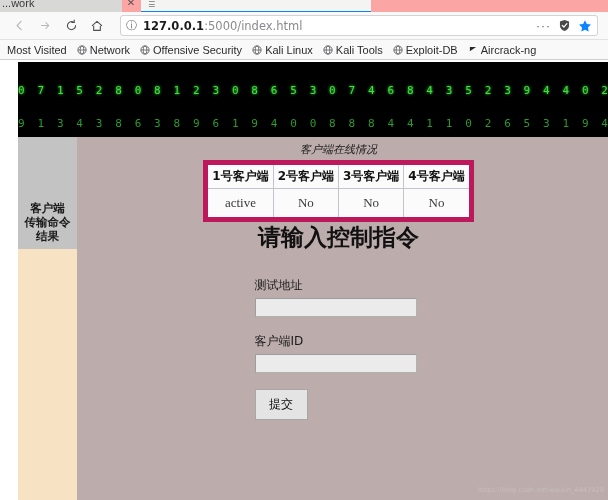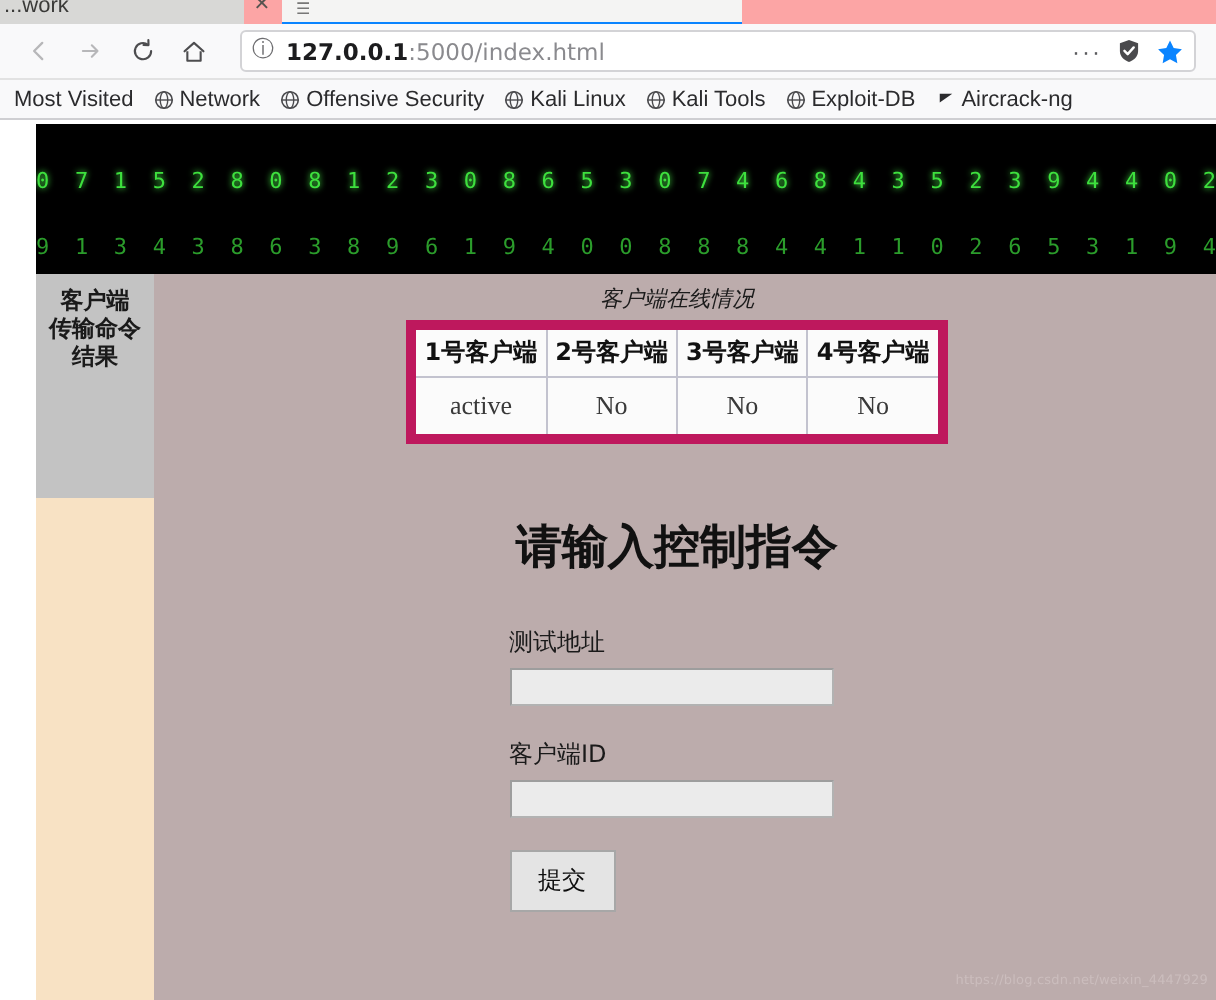--- a/index.html
+++ b/index.html
@@ -213,21 +213,21 @@
     width: 59px;
     height: 363px;
     background: #f8e2c4;
   }
   .sidebar-top {
     width: 59px;
     height: 112px;
     background: #c3c3c3;
     display: flex;
     flex-direction: column;
-    justify-content: flex-start;
+    justify-content: flex-end;
     align-items: center;
     box-sizing: border-box;
     padding: 6px 0;
   }
   .sidebar-item {
     font-size: 11.5px;
     color: #1a1a1a;
     font-weight: bold;
     font-family: "DejaVu Sans", sans-serif;
     text-align: center;
@@ -282,21 +282,20 @@
     color: #3a3a3a;
     padding: 6px 4px;
   }
 
   .form-heading {
     text-align: center;
     font-size: 23px;
     font-weight: bold;
     color: #111111;
     font-family: "DejaVu Sans", sans-serif;
-    margin-top: 36px;
     position: relative;
     left: -4px;
   }
 
   .form-area {
     width: 162px;
     margin: 0 auto;
     margin-top: 24px;
     position: relative;
     left: -7px;

